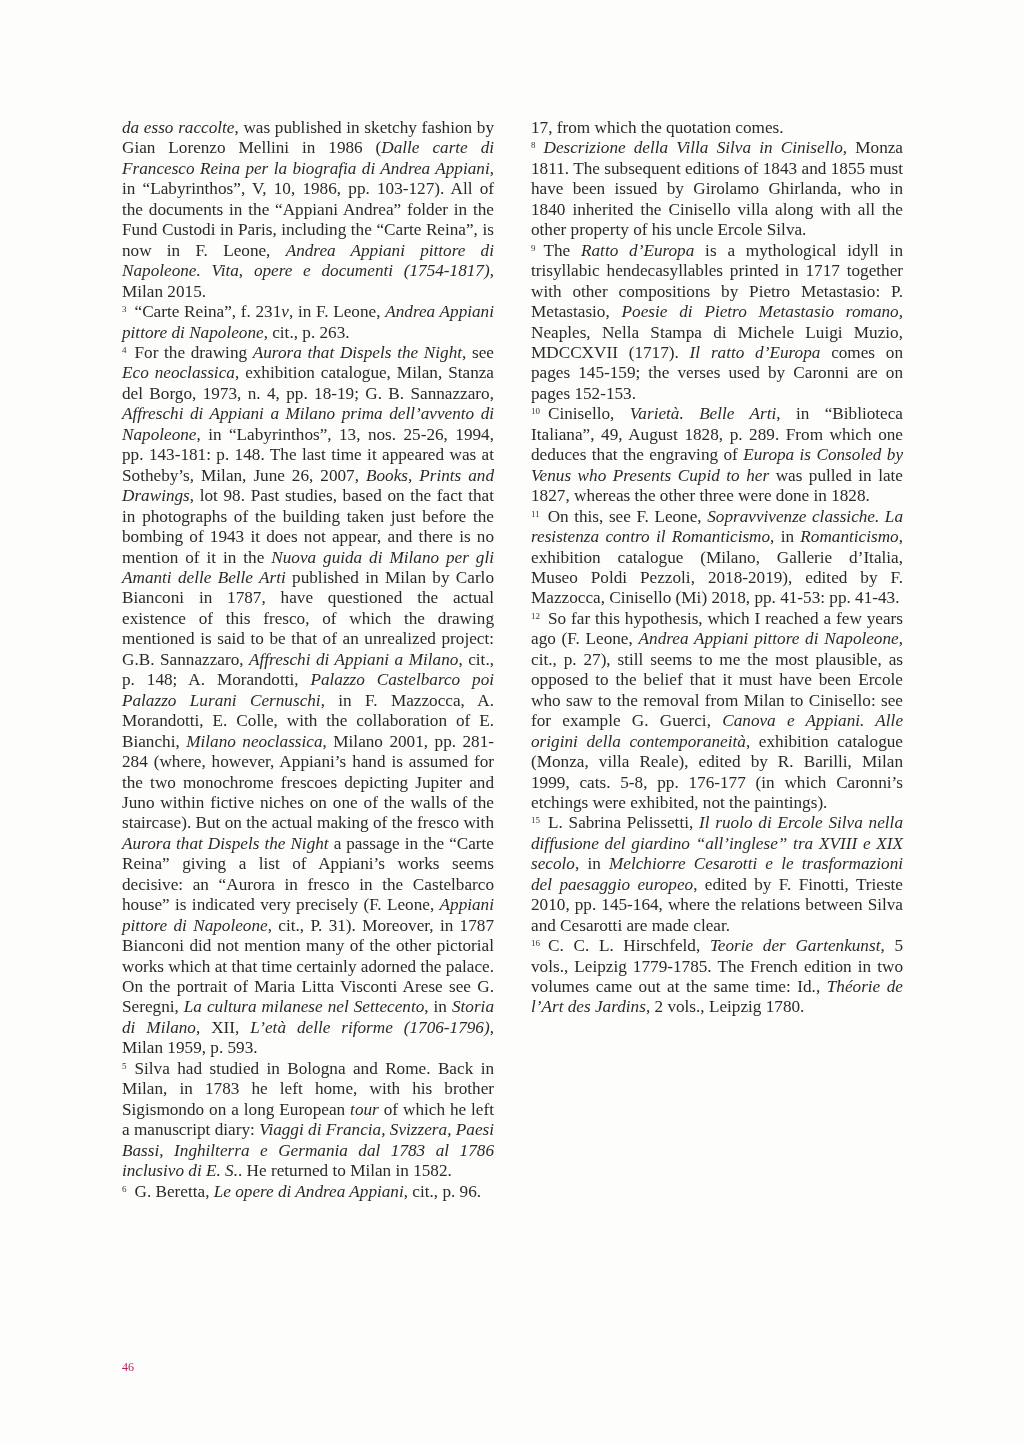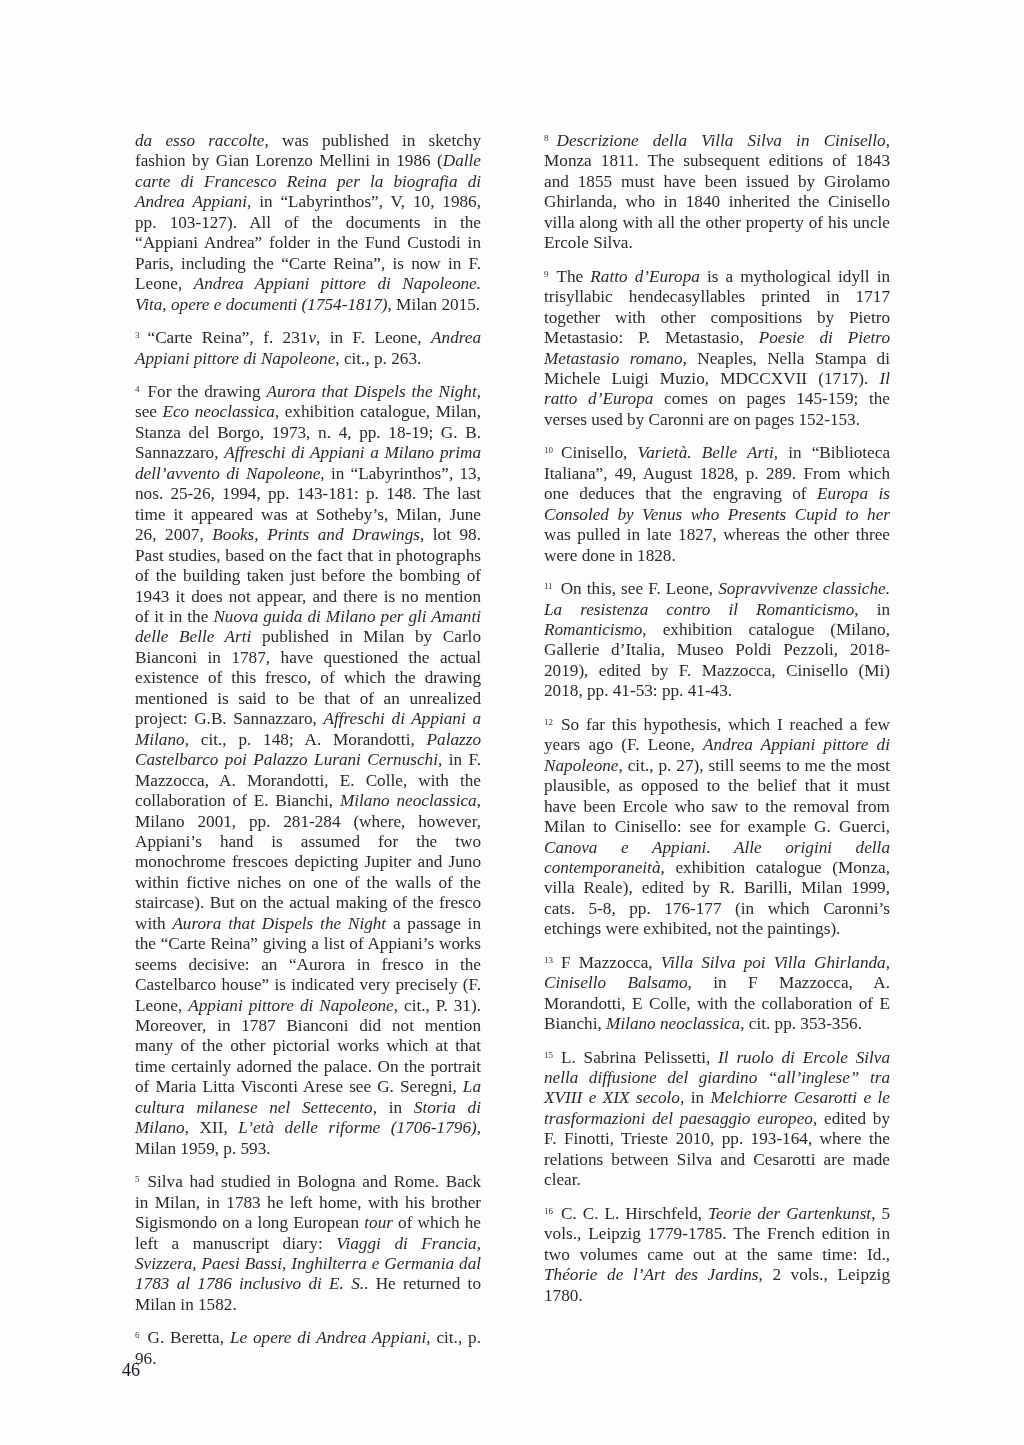--- a/index.html
+++ b/index.html
@@ -11,51 +11,51 @@
       color: #2a2a2a;
     }
     .col {
       position: absolute; top: 118px; width: 372px;
       font-family: "Liberation Serif", serif;
       font-size: 17.2px; line-height: 20.45px;
       text-align: justify; hyphens: none;
     }
     .col.left { left: 122px; }
     .col.right { left: 531px; }
-    .col p { margin: 13px; }
+    .col p { margin: 0; }
     .col p.note { text-indent: 0; }
     sup.fn {
       font-size: 9px; vertical-align: 5px; line-height: 0; margin-right: 8px;
       color: #333;
     }
     i { font-style: italic; }
     .folio {
       position: absolute; left: 122px; top: 1360px;
-      font-family: "Liberation Serif", serif; font-size: 18px; color: #0f172a;
+      font-family: "Liberation Serif", serif; font-size: 12px; color: #be185d;
     }
   </style>
 </head>
 <body>
 
 <div class="page">
   <div class="col left">
     <p class="note"><i>da esso raccolte</i><span>, was published in sketchy fashion by Gian Lorenzo Mellini in 1986 (</span><i>Dalle carte di Francesco Reina per la biografia di Andrea Appiani</i><span>, in “Labyrinthos”, V, 10, 1986, pp. 103-127). All of the documents in the “Appiani Andrea” folder in the Fund Custodi in Paris, including the “Carte Reina”, is now in F. Leone, </span><i>Andrea Appiani pittore di Napoleone. Vita, opere e documenti (1754-1817)</i><span>, Milan 2015.</span></p>
     <div>
         <p class="note"><sup class="fn">3</sup><span>“Carte Reina”, f. 231</span><i>v</i><span>, in F. Leone, </span><i>Andrea Appiani pittore di Napoleone</i><span>, cit., p. 263.</span></p>
         <p class="note"><sup class="fn">4</sup><span>For the drawing </span><i>Aurora that Dispels the Night</i><span>, see </span><i>Eco neoclassica</i><span>, exhibition catalogue, Milan, Stanza del Borgo, 1973, n. 4, pp. 18-19; G. B. Sannazzaro, </span><i>Affreschi di Appiani a Milano prima dell’avvento di Napoleone</i><span>, in “Labyrinthos”, 13, nos. 25-26, 1994, pp. 143-181: p. 148. The last time it appeared was at Sotheby’s, Milan, June 26, 2007, </span><i>Books, Prints and Drawings</i><span>, lot 98. Past studies, based on the fact that in photographs of the building taken just before the bombing of 1943 it does not appear, and there is no mention of it in the </span><i>Nuova guida di Milano per gli Amanti delle Belle Arti</i><span> published in Milan by Carlo Bianconi in 1787, have questioned the actual existence of this fresco, of which the drawing mentioned is said to be that of an unrealized project: G.B. Sannazzaro, </span><i>Affreschi di Appiani a Milano</i><span>, cit., p. 148; A. Morandotti, </span><i>Palazzo Castelbarco poi Palazzo Lurani Cernuschi</i><span>, in F. Mazzocca, A. Morandotti, E. Colle, with the collaboration of E. Bianchi, </span><i>Milano neoclassica</i><span>, Milano 2001, pp. 281-284 (where, however, Appiani’s hand is assumed for the two monochrome frescoes depicting Jupiter and Juno within fictive niches on one of the walls of the staircase). But on the actual making of the fresco with </span><i>Aurora that Dispels the Night</i><span> a passage in the “Carte Reina” giving a list of Appiani’s works seems decisive: an “Aurora in fresco in the Castelbarco house” is indicated very precisely (F. Leone, </span><i>Appiani pittore di Napoleone</i><span>, cit., P. 31). Moreover, in 1787 Bianconi did not mention many of the other pictorial works which at that time certainly adorned the palace. On the portrait of Maria Litta Visconti Arese see G. Seregni, </span><i>La cultura milanese nel Settecento</i><span>, in </span><i>Storia di Milano</i><span>, XII, </span><i>L’età delle riforme (1706-1796)</i><span>, Milan 1959, p. 593.</span></p>
         <p class="note"><sup class="fn">5</sup><span>Silva had studied in Bologna and Rome. Back in Milan, in 1783 he left home, with his brother Sigismondo on a long European </span><i>tour</i><span> of which he left a manuscript diary: </span><i>Viaggi di Francia, Svizzera, Paesi Bassi, Inghilterra e Germania dal 1783 al 1786 inclusivo di E. S.</i><span>. He returned to Milan in 1582.</span></p>
         <p class="note"><sup class="fn">6</sup><span>G. Beretta, </span><i>Le opere di Andrea Appiani</i><span>, cit., p. 96.</span></p>
       </div>
   </div>
   <div class="col right">
+    <p class="note"><span>17, from which the quotation comes.</span></p>
     <div>
         <p class="note"><sup class="fn">8</sup><i>Descrizione della Villa Silva in Cinisello</i><span>, Monza 1811. The subsequent editions of 1843 and 1855 must have been issued by Girolamo Ghirlanda, who in 1840 inherited the Cinisello villa along with all the other property of his uncle Ercole Silva.</span></p>
         <p class="note"><sup class="fn">9</sup><span>The </span><i>Ratto d’Europa</i><span> is a mythological idyll in trisyllabic hendecasyllables printed in 1717 together with other compositions by Pietro Metastasio: P. Metastasio, </span><i>Poesie di Pietro Metastasio romano,</i><span> Neaples, Nella Stampa di Michele Luigi Muzio, MDCCXVII (1717). </span><i>Il ratto d’Europa</i><span> comes on pages 145-159; the verses used by  Caronni are on pages 152-153.</span></p>
         <p class="note"><sup class="fn">10</sup><span>Cinisello, </span><i>Varietà. Belle Arti</i><span>, in “Biblioteca Italiana”, 49, August 1828, p. 289. From which one deduces that the engraving of </span><i>Europa is Consoled by Venus who Presents Cupid to her</i><span> was pulled in late 1827, whereas the other three were done in 1828.</span></p>
         <p class="note"><sup class="fn">11</sup><span>On this, see F. Leone, </span><i>Sopravvivenze classiche. La resistenza contro il Romanticismo</i><span>, in </span><i>Romanticismo</i><span>, exhibition catalogue (Milano, Gallerie d’Italia, Museo Poldi Pezzoli, 2018-2019), edited by F.  Mazzocca,  Cinisello  (Mi) 2018, pp. 41-53: pp. 41-43.</span></p>
         <p class="note"><sup class="fn">12</sup><span>So far this hypothesis, which I reached a few years ago (F. Leone, </span><i>Andrea Appiani pittore di Napoleone</i><span>, cit., p. 27), still seems to me the most plausible, as opposed to the belief that it must have been Ercole who saw to the removal from Milan to Cinisello: see for example G. Guerci, </span><i>Canova e Appiani. Alle origini della contemporaneità</i><span>, exhibition catalogue (Monza, villa Reale), edited by R. Barilli, Milan 1999, cats. 5-8, pp. 176-177 (in which Caronni’s etchings were exhibited, not the paintings).</span></p>
-        <p class="note"><sup class="fn">13</sup><span>F Mazzocca, </span><i>Villa Silva poi Villa Ghirlanda, Cinisello Balsamo</i><span>, in F Mazzocca, A. Morandotti, E Colle, with the collaboration of E Bianchi, </span><i>Milano neoclassica</i><span>, cit. pp. 353-356.</span></p>
-        <p class="note"><sup class="fn">15</sup><span>L. Sabrina Pelissetti, </span><i>Il ruolo di Ercole Silva nella diffusione del giardino “all’inglese” tra XVIII e XIX secolo</i><span>, in </span><i>Melchiorre Cesarotti e le trasformazioni del paesaggio europeo</i><span>, edited by F. Finotti, Trieste 2010, pp. 193-164, where the relations between Silva and Cesarotti are made clear.</span></p>
+        <p class="note"><sup class="fn">15</sup><span>L. Sabrina Pelissetti, </span><i>Il ruolo di Ercole Silva nella diffusione del giardino “all’inglese” tra XVIII e XIX secolo</i><span>, in </span><i>Melchiorre Cesarotti e le trasformazioni del paesaggio europeo</i><span>, edited by F. Finotti, Trieste 2010, pp. 145-164, where the relations between Silva and Cesarotti are made clear.</span></p>
         <p class="note"><sup class="fn">16</sup><span>C. C. L. Hirschfeld, </span><i>Teorie der Gartenkunst</i><span>, 5 vols., Leipzig 1779-1785. The French edition in two volumes came out at the same time: Id., </span><i>Théorie de l’Art des Jardins</i><span>, 2 vols., Leipzig 1780.</span></p>
       </div>
   </div>
   <div class="folio">46</div>
 </div>
 
 </body></html>

